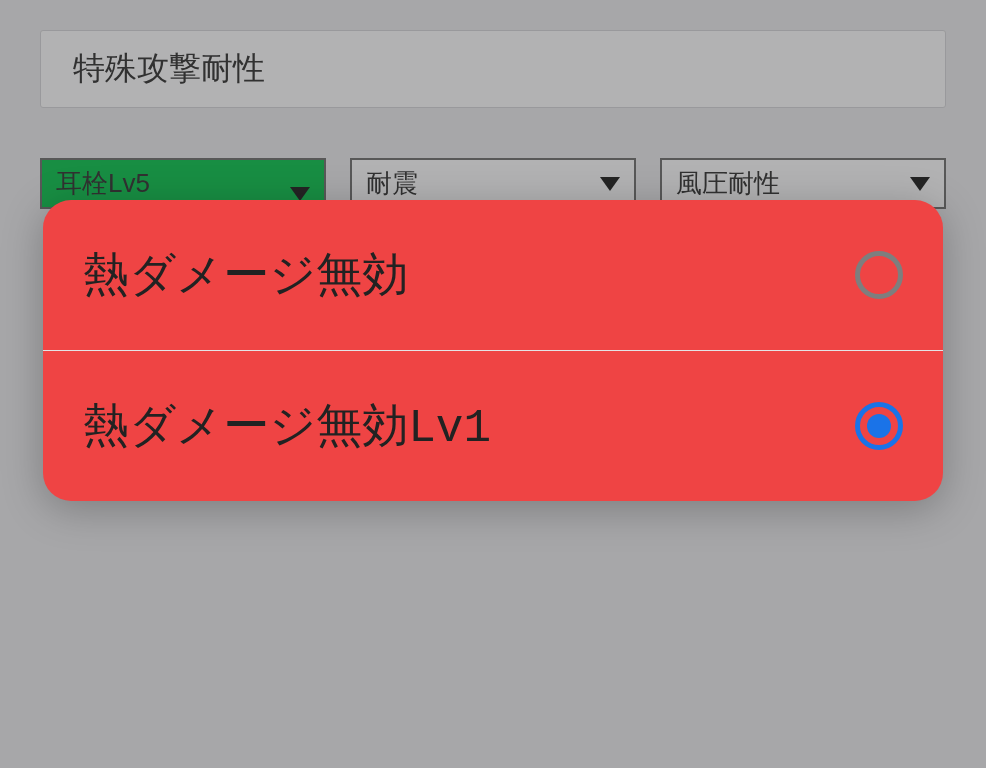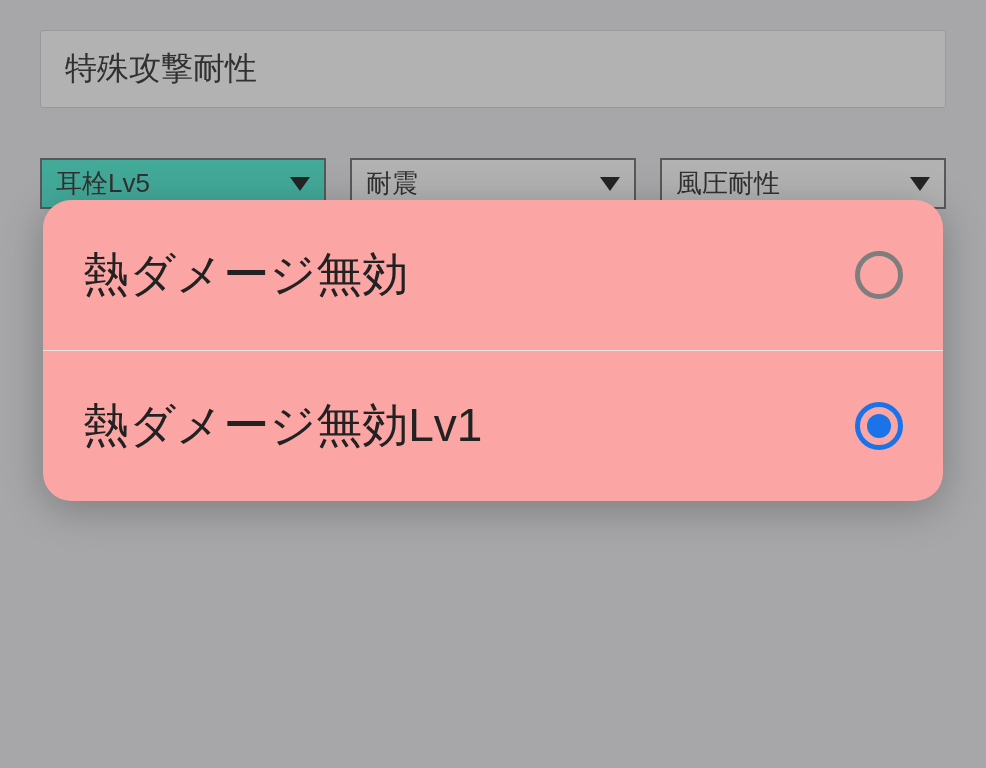--- a/index.html
+++ b/index.html
@@ -15,21 +15,21 @@
       position: relative;
       overflow: hidden;
     }
     .page {
       padding: 30px 40px;
     }
     .section-header {
       background: #f7f7f8;
       border: 1px solid #d5d5d8;
       border-radius: 3px;
-      padding: 16px 24px;
+      padding: 16px 32px;
       font-size: 32px;
       color: #444;
       margin-bottom: 50px;
     }
     .dropdown-row {
       display: flex;
       gap: 24px;
       margin-bottom: 34px;
     }
     .dropdown {
@@ -39,21 +39,22 @@
       padding: 6px 14px;
       font-size: 26px;
       color: #444;
       display: flex;
       align-items: center;
       justify-content: space-between;
       cursor: pointer;
       min-height: 48px;
     }
     .dropdown.selected {
-      background: #5eead4;
+      background: #22c55e;
+      align-items: flex-end;
     }
     .dropdown .triangle {
       width: 0;
       height: 0;
       border-left: 10px solid transparent;
       border-right: 10px solid transparent;
       border-top: 14px solid #333;
     }
     .spacer-row {
       height: 420px;
@@ -61,36 +62,37 @@
     .overlay {
       position: absolute;
       inset: 0;
       background: rgba(0,0,0,0.28);
     }
     .modal {
       position: absolute;
       left: 43px;
       right: 43px;
       top: 200px;
-      background: #fca5a5;
+      background: #ef4444;
       border-radius: 28px;
       box-shadow: 0 8px 40px rgba(0,0,0,0.25);
       overflow: hidden;
     }
     .modal-option {
       display: flex;
       align-items: center;
       justify-content: space-between;
       padding: 44px 40px;
       font-size: 46px;
       color: #222;
       cursor: pointer;
     }
     .modal-option + .modal-option {
       border-top: 1px solid #e4e4e6;
+      font-family: Liberation Mono, monospace;
     }
     .radio {
       width: 48px;
       height: 48px;
       border-radius: 50%;
       flex-shrink: 0;
       position: relative;
     }
     .radio.unchecked {
       border: 5px solid #7e7e7e;

